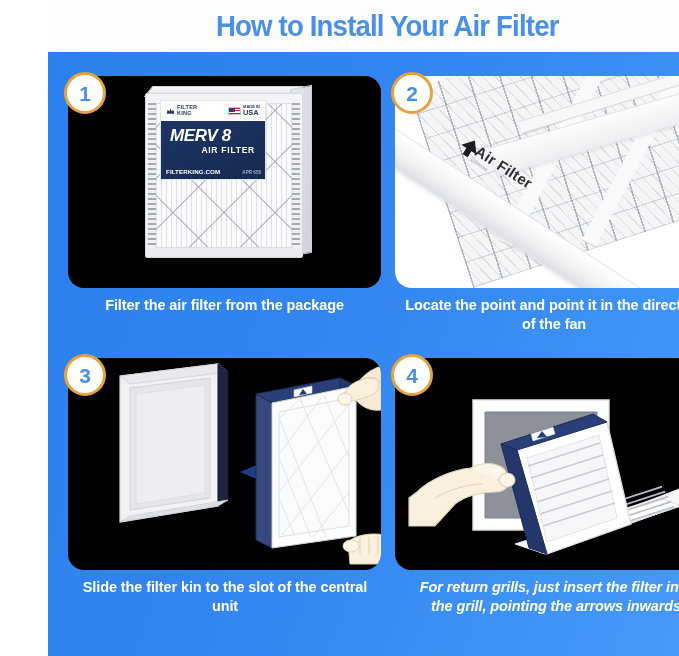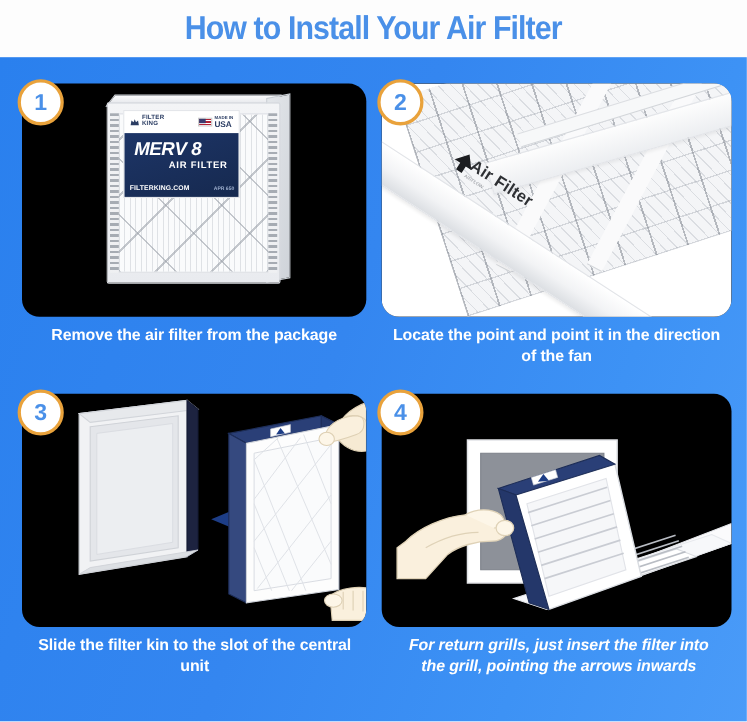--- a/index.html
+++ b/index.html
@@ -11,20 +11,21 @@
     overflow: hidden;
     background: #ffffff;
     font-family: "Liberation Sans", sans-serif;
   }
 
   #infographic {
     position: relative;
     width: 556px;
     height: 656px;
     background: #ffffff;
+    margin-left: 48px;
   }
 
   
   .header-band {
     position: absolute;
     left: 0; top: 0;
     width: 679px;
     height: 52px;
     background: #fdfdfd;
     display: flex;
@@ -301,21 +302,21 @@
             </div>
           </div>
         </div>
 
       </div>
     </div>
     <div class="badge" style="left:-4px; top:-4px;">
       <span>1</span>
     </div>
   </div>
-  <div class="caption" style="left:20px; top:296px; width:313px;">Remove the air filter from the package</div>
+  <div class="caption" style="left:20px; top:296px; width:313px;">Filter the air filter from the package</div>
 
   <div class="panel" style="left:347px; top:76px; width:318px; height:212px;">
     <div class="card" style="width:318px; height:212px;">
       <div class="ph2">
 
         <div class="f2-media"></div>
 
         <div class="f2-brace" style="left:150px; top:-20px; width:15px; height:200px; transform:rotate(28deg); background:#fafafb;"></div>
         <div class="f2-brace" style="left:235px; top:-30px; width:15px; height:210px; transform:rotate(28deg); background:#fafafb;"></div>
         <div class="f2-brace" style="left:120px; top:10px; width:240px; height:13px; transform:rotate(-17deg); background:#f7f8f9;"></div>

